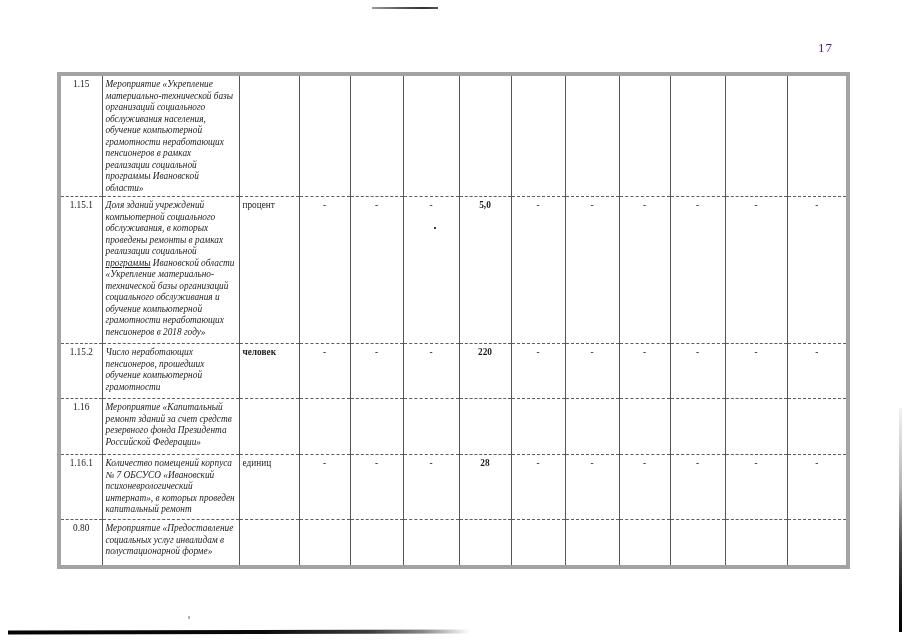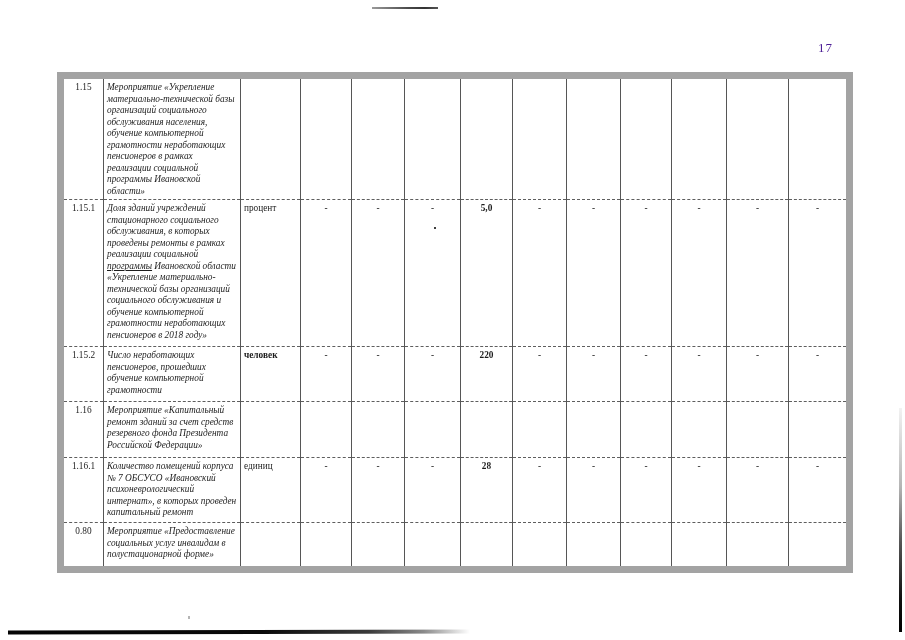--- a/index.html
+++ b/index.html
@@ -25,21 +25,21 @@
   table.indicators td{
     border-left:1px solid #565656;
     border-right:1px solid #565656;
     border-top:1px dashed #5e5e5e;
     border-bottom:1px dashed #5e5e5e;
     vertical-align:top;
     font-size:9.3px;line-height:11.5px;
     padding:3px 3px 2px 3px;
     overflow:hidden;
   }
-  table.indicators{border:7px solid #a3a3a3;}
+  table.indicators{border:4px solid #a3a3a3;}
   td.num{text-align:center;padding-top:5px;}
   td.name{padding-left:5px;padding-right:4px;font-style:italic;}
   td.unit{padding-top:5px;}
   td.val{text-align:center;padding-top:5px;}
   td.val.num-val{font-weight:700;}
   td.unit.bold{font-weight:700;}
   .u{text-decoration:underline;}
   .artifact{position:absolute;}
   .bottom-smudge{
     left:8px;top:630px;width:462px;height:4px;
@@ -88,21 +88,21 @@
           <td class="val"></td>
           <td class="val"></td>
           <td class="val"></td>
           <td class="val"></td>
           <td class="val"></td>
           <td class="val"></td>
           <td class="val"></td>
         </tr>
         <tr style="height: 147px;">
           <td class="num">1.15.1</td>
-          <td class="name"><span>Доля зданий учреждений стационарного социального обслуживания, в которых проведены ремонты в рамках реализации социальной </span><span class="u">программы</span><span> Ивановской области «Укрепление материально-технической базы организаций социального обслуживания и обучение компьютерной грамотности неработающих пенсионеров в 2018 году»</span></td>
+          <td class="name"><span>Доля зданий учреждений компьютерной социального обслуживания, в которых проведены ремонты в рамках реализации социальной </span><span class="u">программы</span><span> Ивановской области «Укрепление материально-технической базы организаций социального обслуживания и обучение компьютерной грамотности неработающих пенсионеров в 2018 году»</span></td>
           <td class="unit">процент</td>
           <td class="val">-</td>
           <td class="val">-</td>
           <td class="val">-</td>
           <td class="val num-val">5,0</td>
           <td class="val">-</td>
           <td class="val">-</td>
           <td class="val">-</td>
           <td class="val">-</td>
           <td class="val">-</td>

